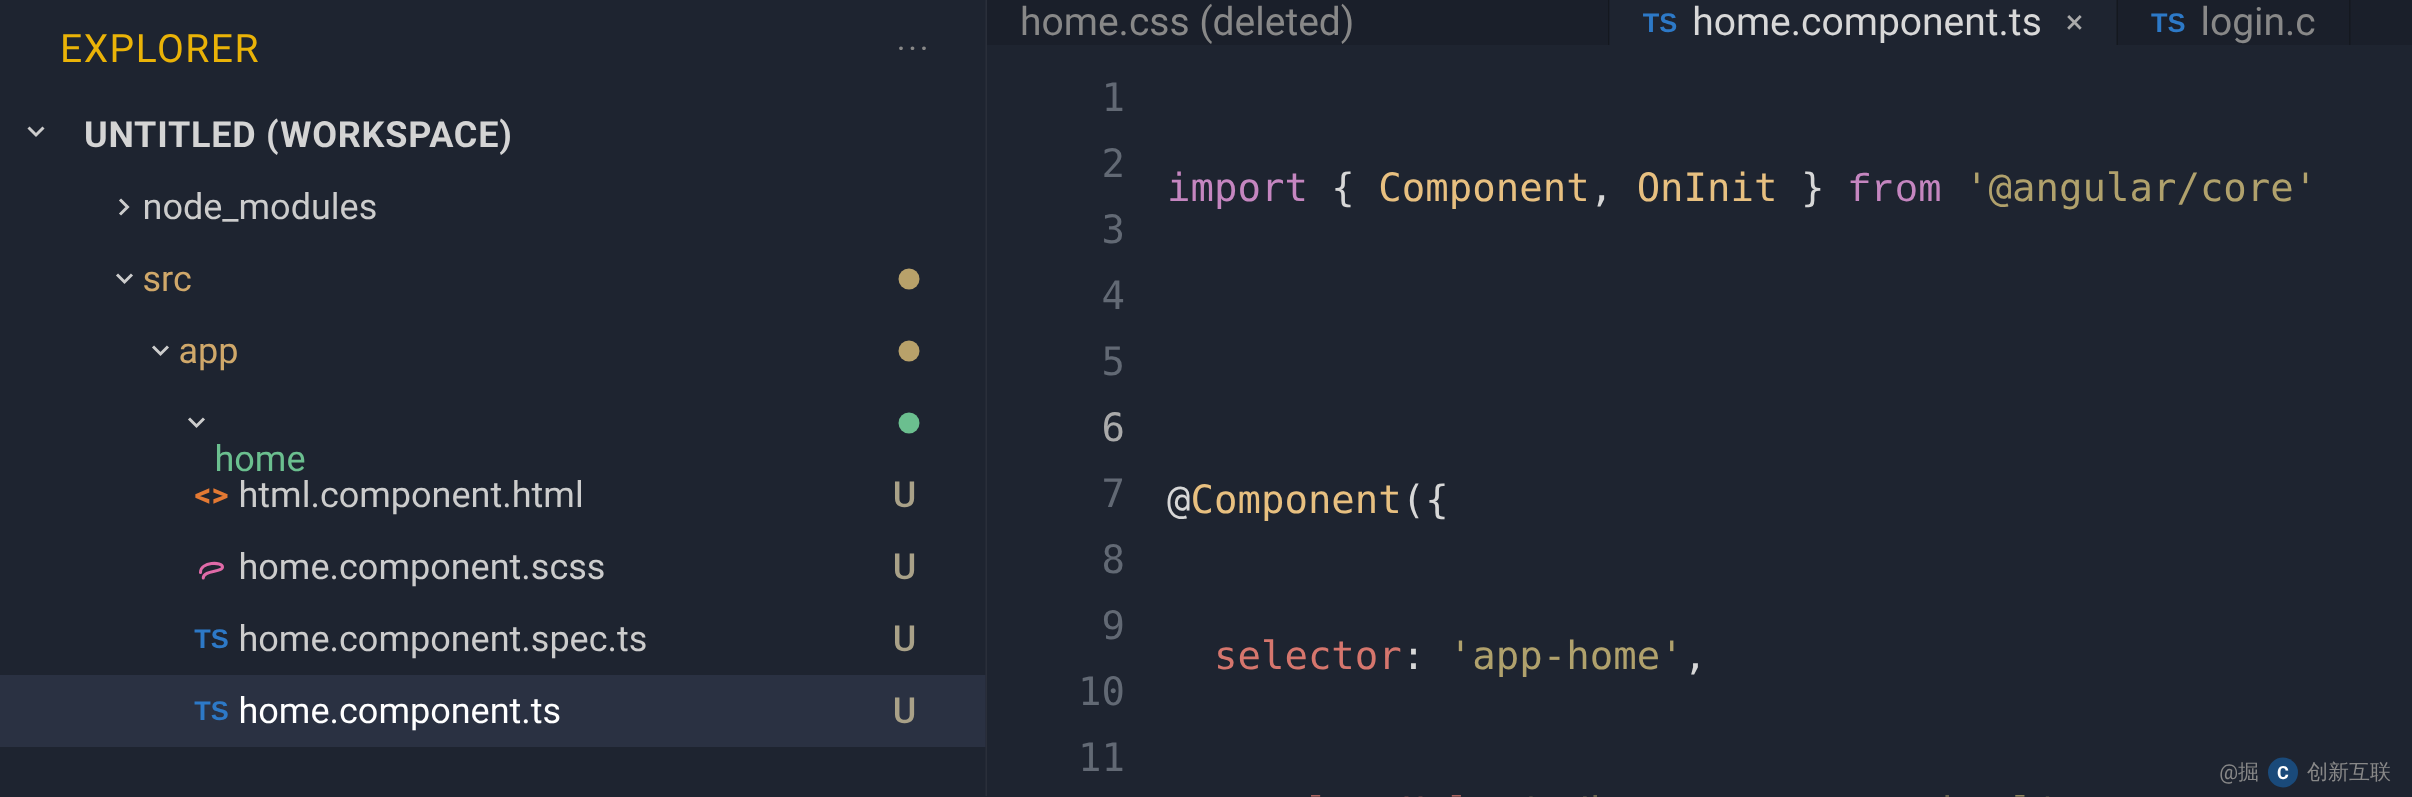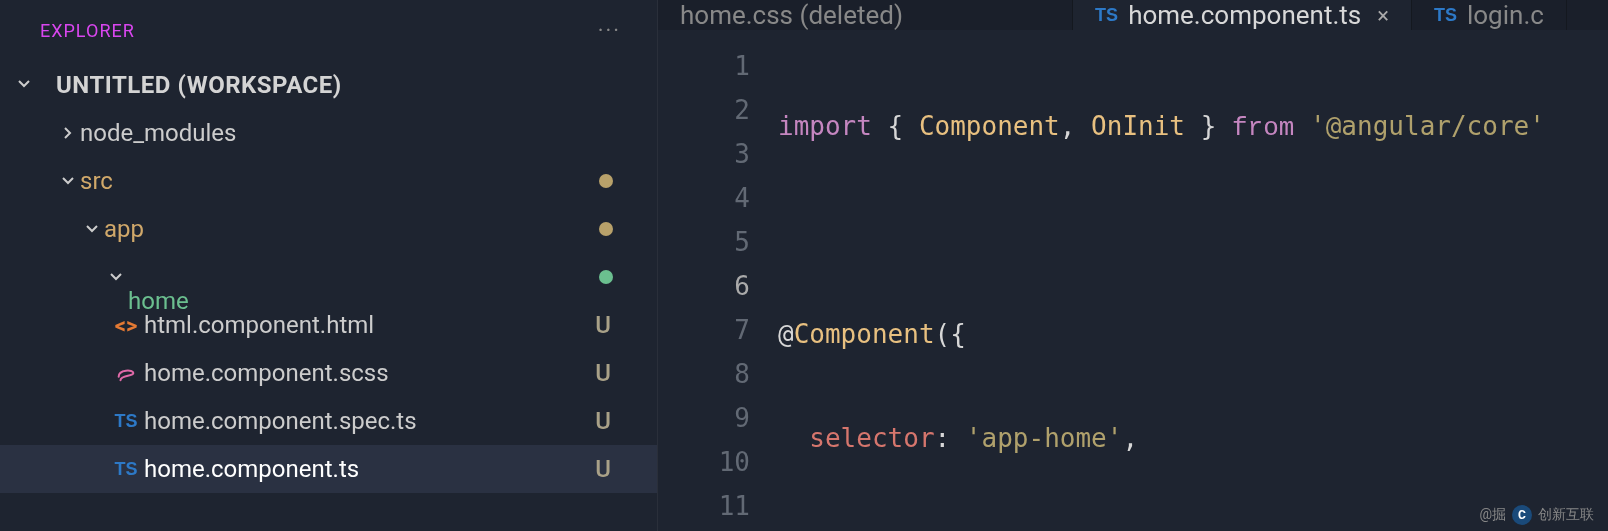--- a/index.html
+++ b/index.html
@@ -20,22 +20,22 @@
       flex-direction: column;
       border-right: 1px solid #2a2f3a;
     }
     .explorer-header {
       padding: 18px 20px 18px 40px;
       display: flex;
       align-items: center;
       justify-content: space-between;
     }
     .explorer-title {
-      color: #d946ef;
-      font-size: 18px;
+      color: #eab308;
+      font-size: 26px;
       letter-spacing: 1px;
     }
     .dots {
       color: #888;
       font-size: 22px;
       letter-spacing: 2px;
       margin-right: 16px;
     }
     .workspace-header {
       padding: 10px 20px 10px 16px;
@@ -53,21 +53,21 @@
       font-size: 24px;
       letter-spacing: 0.5px;
     }
     .tree {
       display: flex;
       flex-direction: column;
     }
     .tree-row {
       display: flex;
       align-items: center;
-      padding: 6px 20px 6px 0;
+      padding: 6px 20px 6px 15px;
       height: 48px;
       position: relative;
     }
     .tree-row .indent { display: inline-block; }
     .tree-row .chev {
       display: inline-flex;
       justify-content: center;
       width: 24px;
       color: #cccccc;
       font-size: 18px;

